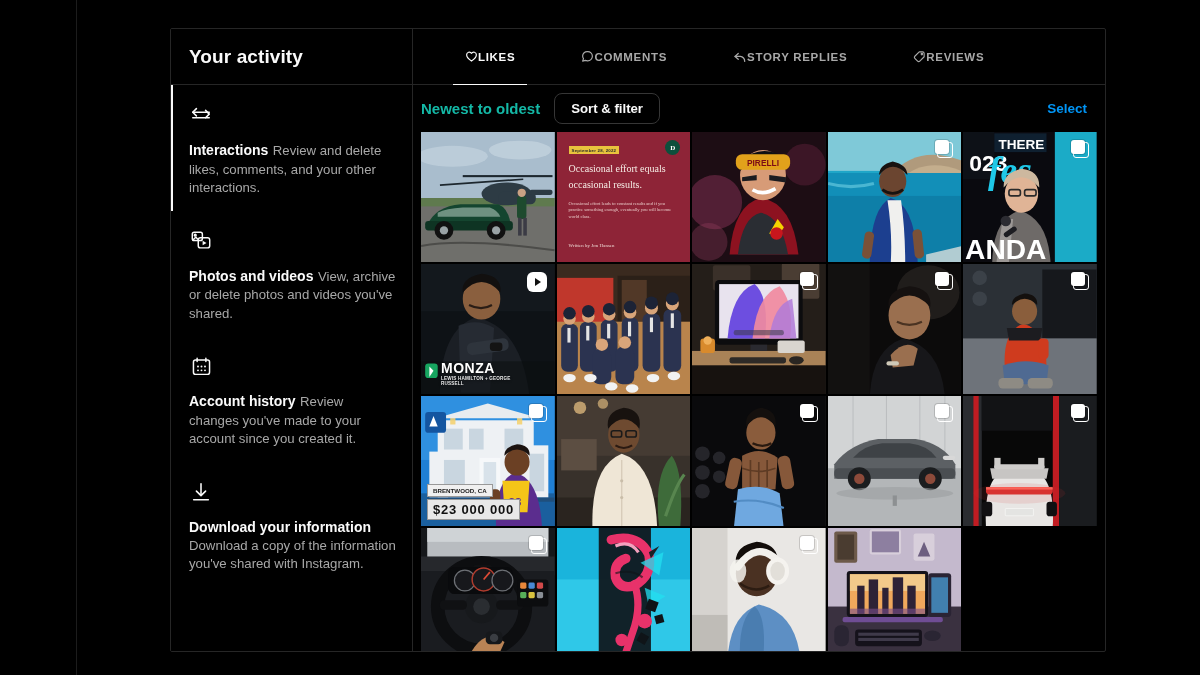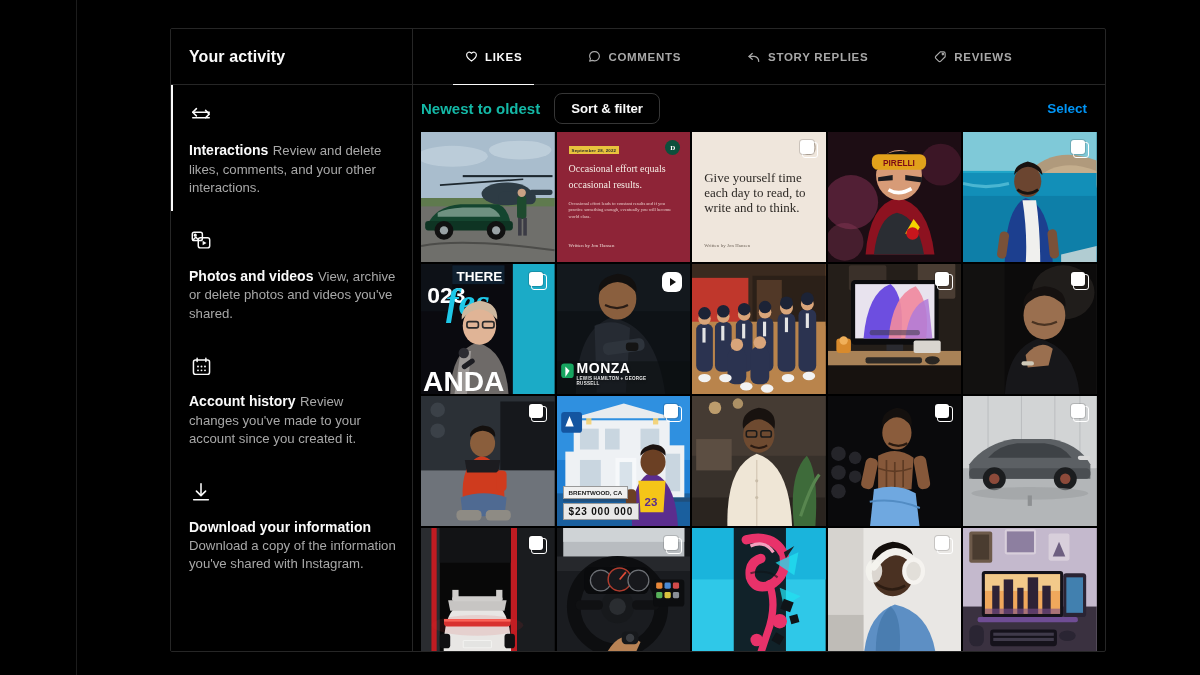--- a/index.html
+++ b/index.html
@@ -35,21 +35,21 @@
     display: flex; flex-direction: column;
     background: #000;
   }
   .sidebar-header {
     height: 56px; flex: 0 0 56px;
     display: flex; align-items: center;
     padding: 0 18px;
     border-bottom: 1px solid #262626;
   }
   .sidebar-title {
-    color: #fafafa; font-size: 16px; font-weight: 700; letter-spacing: .1px;
+    color: #fafafa; font-size: 19px; font-weight: 700; letter-spacing: .1px;
   }
   .sidebar-list { padding-top: 0; }
   .sidebar-item {
     position: relative;
     display: flex; gap: 14px;
     padding: 16px 16px 14px 18px;
     cursor: pointer;
     flex-direction: column;
   }
   .sidebar-item.active::before {
@@ -73,21 +73,21 @@
   
   .content { flex: 1; display: flex; flex-direction: column; min-width: 0; }
 
   .tabs {
     height: 56px; flex: 0 0 56px;
     display: flex; align-items: stretch;
     border-bottom: 1px solid #262626;
     padding-left: 40px;
   }
   .tab {
-    display: flex; align-items: center; gap: 7px;
+    display: flex; align-items: center; 
     padding: 0 12px; margin-right: 42px;
     position: relative; cursor: pointer; justify-content: flex-end;
   }
   .tab:last-child { margin-right: 0; }
   .tab-label {
     font-size: 11.5px; font-weight: 700; letter-spacing: .7px;
     color: #a8a8a8; text-transform: uppercase; white-space: nowrap;
   }
   .tab.active .tab-label { color: #fafafa; }
   .tab .tab-icon svg { display: block; stroke: #a8a8a8; }
@@ -217,21 +217,21 @@
     font-family: "Liberation Sans", sans-serif;
   }
   .price-loc {
     background: #f0f0f0; color: #1a1a1a;
     font-size: 6.2px; font-weight: 700;
     padding: 2px 5px; border: 1px solid #999;
     display: inline-block; margin-bottom: 2px;
   }
   .price-amt {
     background: #e8e8e8; color: #111;
-    font-size: 10px; font-weight: 700; letter-spacing: .8px;
+    font-size: 13px; font-weight: 700; letter-spacing: .8px;
     padding: 2px 5px; border: 1px solid #999;
     display: inline-block;
   }
 </style>
 </head>
 <body>
 
 <div class="app">
   <div class="nav-rail-divider"></div>
 
@@ -402,28 +402,20 @@
           <div class="tile">
             <div class="quote-card red">
               <span class="quote-logo">D</span>
               <span class="quote-date">September 28, 2022</span>
               <span class="quote-text">Occasional effort equals occasional results.</span>
               <span class="quote-body">Occasional effort leads to constant results and if you practice something enough, eventually you will become world class.</span>
               <span class="quote-attr">Written by Jon Hansen</span>
             </div>
           </div>
 
-          <div class="tile">
-            <div class="quote-card cream">
-              <span class="quote-logo">D</span>
-              <span class="quote-text">Give yourself time each day to read, to write and to think.</span>
-              <span class="quote-attr">Written by Jon Hansen</span>
-            </div>
-            <span class="badge carousel"></span>
-          </div>
 
           <div class="tile">
             <div class="tile-art">
               <svg width="100%" height="100%" viewBox="0 0 128 130" preserveAspectRatio="xMidYMid slice">
                 <rect width="128" height="130" fill="#1d0d14"></rect>
                 <circle cx="22" cy="70" r="26" fill="#7d3050" opacity=".55"></circle>
                 <circle cx="108" cy="34" r="20" fill="#5c2038" opacity=".5"></circle>
                 <circle cx="16" cy="108" r="18" fill="#95405f" opacity=".35"></circle>
                 <path d="M36 120 Q40 72 66 66 Q96 70 102 120 Z" fill="#8d1220"></path>
                 <path d="M44 120 Q48 84 66 80 Q86 84 92 120 Z" fill="#2a2d33"></path>

